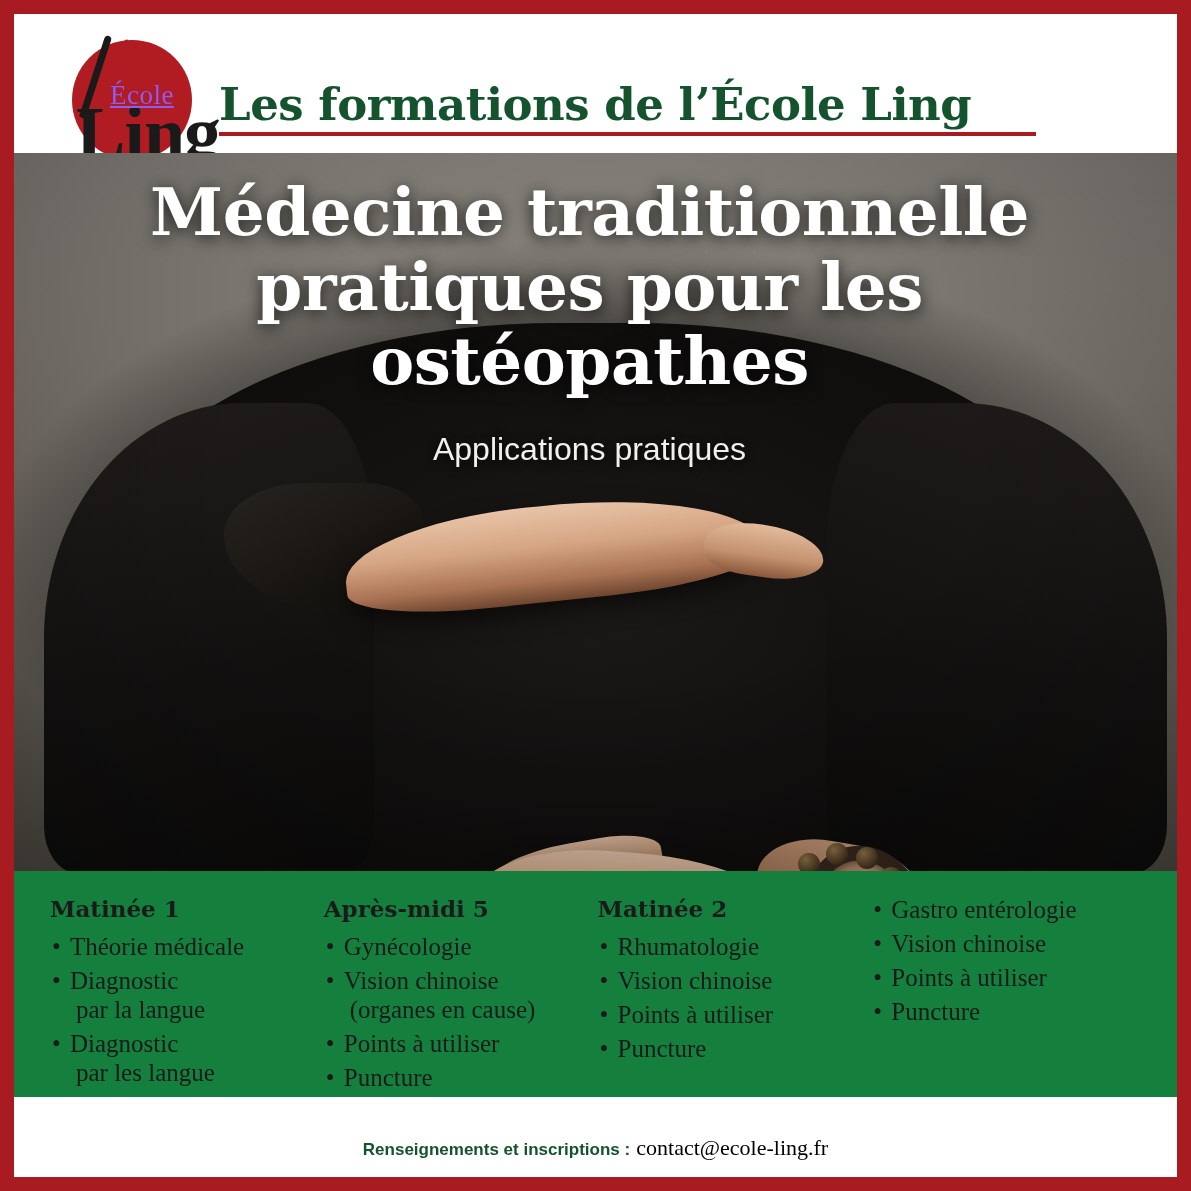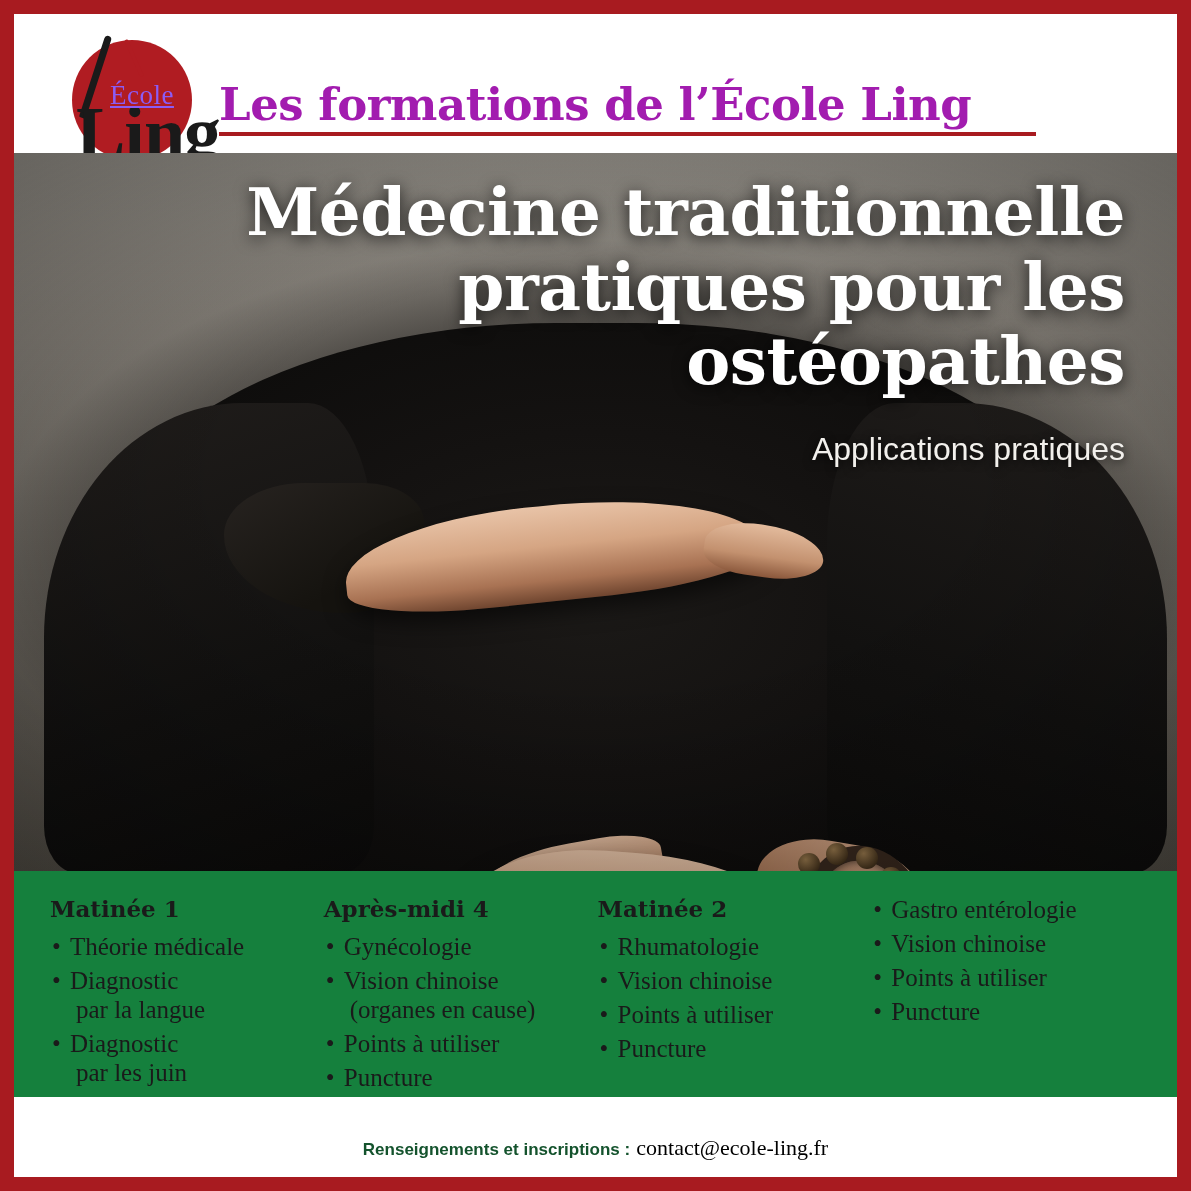--- a/index.html
+++ b/index.html
@@ -89,21 +89,21 @@
     border-radius: 3px;
   }
   .header-title {
     position: absolute;
     left: 205px;
     top: 90px;
     transform: translateY(-50%);
     font-family: "DejaVu Serif", serif;
     font-weight: bold;
     font-size: 45px;
-    color: #a21caf;
+    color: #14532d;
     letter-spacing: -0.5px;
     white-space: nowrap;
   }
   .header-underline {
     position: absolute;
     left: 205px;
     top: 118px;
     width: 817px;
     height: 4px;
     background: #a81b20;
@@ -247,21 +247,21 @@
   .hero-vignette {
     position: absolute;
     inset: 0;
     background: radial-gradient(ellipse 78% 70% at 50% 45%, rgba(0,0,0,0) 40%, rgba(0,0,0,0.35) 100%);
   }
   .hero-text {
     position: absolute;
     left: 0;
     right: 12px;
     top: 22px;
-    text-align: right;
+    text-align: center;
     padding: 0 40px;
   }
   .hero-title {
     font-family: "DejaVu Serif", serif;
     font-weight: bold;
     font-size: 66px;
     line-height: 1.13;
     color: #ffffff;
     letter-spacing: -0.5px;
     text-shadow: 0 3px 16px rgba(0,0,0,0.75);
@@ -399,27 +399,27 @@
       <ul>
         <li>
           <span>Théorie médicale</span>
         </li>
         <li>
           <span>Diagnostic</span>
           <span class="cont">par la langue</span>
         </li>
         <li>
           <span>Diagnostic</span>
-          <span class="cont">par les juin</span>
+          <span class="cont">par les langue</span>
         </li>
       </ul>
     </div>
 
     <div class="col">
-      <div class="col-title">Après-midi 4</div>
+      <div class="col-title">Après-midi 5</div>
       <ul>
         <li>
           <span>Gynécologie</span>
         </li>
         <li>
           <span>Vision chinoise</span>
           <span class="cont">(organes en cause)</span>
         </li>
         <li>
           <span>Points à utiliser</span>

